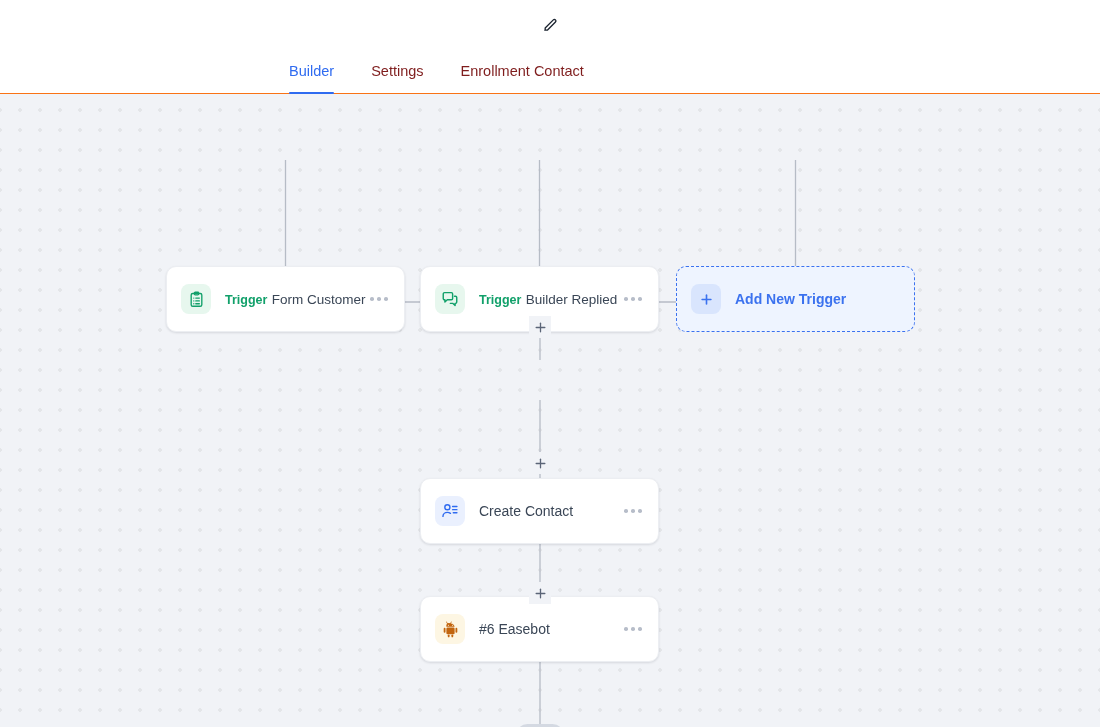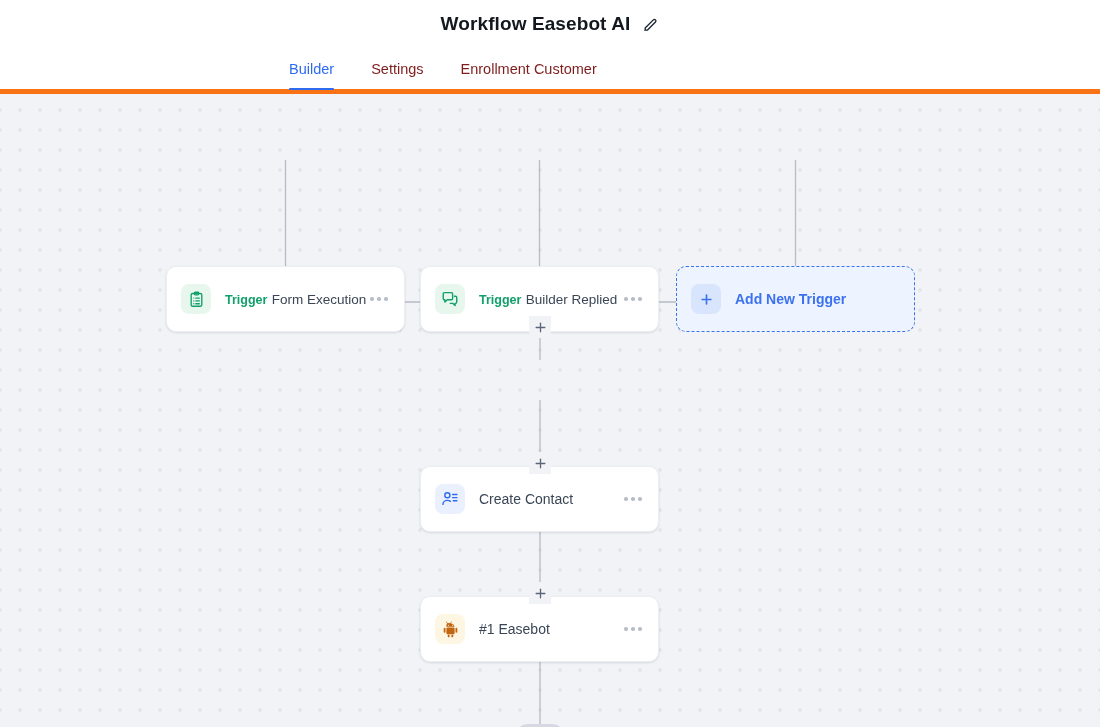--- a/index.html
+++ b/index.html
@@ -21,21 +21,21 @@
   }
   .page-title {
     font-size: 19px; font-weight: bold; color: #13181f; letter-spacing: .1px;
   }
   .edit-icon { display: flex; align-items: center; cursor: pointer; }
 
   
   .tabbar {
     height: 46px;
     background: #ffffff;
-    border-bottom: 5px solid #f97316;
+    border-bottom: 1px solid #f97316;
     display: flex; align-items: stretch;
     padding-left: 289px;
     gap: 37px;
     flex: 0 0 auto;
   }
   .tab {
     display: flex; align-items: center;
     font-size: 14.5px; color: #7f1d1d;
     cursor: pointer;
     position: relative;
@@ -107,21 +107,21 @@
   }
   .add-trigger .plus-box {
     width: 30px; height: 30px; border-radius: 8px; background: #d9e5fd;
     display: flex; align-items: center; justify-content: center; flex: 0 0 auto;
   }
   .add-trigger .add-label {
     margin-left: 14px; font-size: 14px; font-weight: bold; color: #3b72ef; white-space: nowrap;
   }
 
   
-  .action-1 { left: 420px; top: 372px; width: 239px; height: 66px; }
+  .action-1 { left: 420px; top: 384px; width: 239px; height: 66px; }
   .action-2 { left: 420px; top: 502px; width: 239px; height: 66px; }
 
   
   .plus-node {
     position: absolute; width: 22px; height: 22px;
     display: flex; align-items: center; justify-content: center;
     cursor: pointer;
     background: #f1f3f7;
   }
   .plus-node svg { display: block; }
@@ -137,32 +137,31 @@
     display: flex; align-items: center; justify-content: center;
     font-size: 11.5px; font-weight: bold; color: #4a5464; letter-spacing: .4px;
   }
 </style>
 </head>
 <body>
 
 <div class="app">
 
   <div class="header">
-    <div class="page-title">Workflow Easebot AI</div>
     <span class="edit-icon">
       <svg width="17" height="17" viewBox="0 0 24 24" fill="none" stroke="#1b2430" stroke-width="1.9" stroke-linecap="round" stroke-linejoin="round">
         <path d="M4 20h3.5L19 8.5a2.1 2.1 0 0 0-3-3L4.5 17V20z"></path>
       </svg>
     </span>
   </div>
 
   <div class="tabbar">
     <div class="tab active">Builder</div>
     <div class="tab">Settings</div>
-    <div class="tab">Enrollment Customer</div>
+    <div class="tab">Enrollment Contact</div>
   </div>
 
   <div class="canvas">
 
     <svg class="edges" width="1100" height="631" viewBox="0 0 1100 631">
       <g fill="none" stroke="#b6bcc6" stroke-width="1.3">
 
         <path d="M285.5 66 L285.5 196 Q285.5 208 297.5 208 L528 208 Q540 208 540 220 L540 232"></path>
 
         <path d="M539.5 66 L539.5 232"></path>
@@ -189,21 +188,21 @@
           <line x1="11" y1="10" x2="16" y2="10"></line>
           <line x1="11" y1="14" x2="16" y2="14"></line>
           <line x1="11" y1="18" x2="16" y2="18"></line>
           <circle cx="8.2" cy="10" r=".9" fill="#11a06a" stroke="none"></circle>
           <circle cx="8.2" cy="14" r=".9" fill="#11a06a" stroke="none"></circle>
           <circle cx="8.2" cy="18" r=".9" fill="#11a06a" stroke="none"></circle>
         </svg>
       </span>
       <span class="node-text">
         <span class="node-kind">Trigger</span>
-        <span class="node-label">Form Execution</span>
+        <span class="node-label">Form Customer</span>
       </span>
       <span class="dots">
           <i></i>
           <i></i>
           <i></i>
         </span>
     </div>
 
     <div class="node trigger-2">
       <span class="node-icon icon-green">
@@ -274,21 +273,21 @@
           <circle cx="9.4" cy="6.6" r=".72" fill="#fdf6e3"></circle>
           <circle cx="14.6" cy="6.6" r=".72" fill="#fdf6e3"></circle>
           <rect x="6.8" y="9.6" width="10.4" height="8.4" rx="1.5"></rect>
           <rect x="3.4" y="9.8" width="2.3" height="6.3" rx="1.15"></rect>
           <rect x="18.3" y="9.8" width="2.3" height="6.3" rx="1.15"></rect>
           <rect x="8.6" y="18.3" width="2.2" height="3.6" rx="1.1"></rect>
           <rect x="13.2" y="18.3" width="2.2" height="3.6" rx="1.1"></rect>
         </svg>
       </span>
       <span class="node-text">
-        <span class="node-label single">#1 Easebot</span>
+        <span class="node-label single">#6 Easebot</span>
       </span>
       <span class="dots">
           <i></i>
           <i></i>
           <i></i>
         </span>
     </div>
 
     <div class="plus-node plus-c">
       <svg width="13" height="13" viewBox="0 0 24 24" fill="none" stroke="#5b6577" stroke-width="2.4" stroke-linecap="round">

